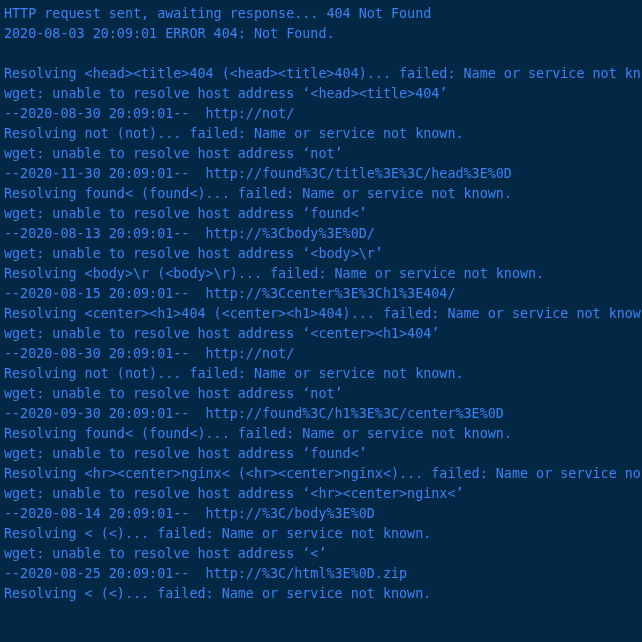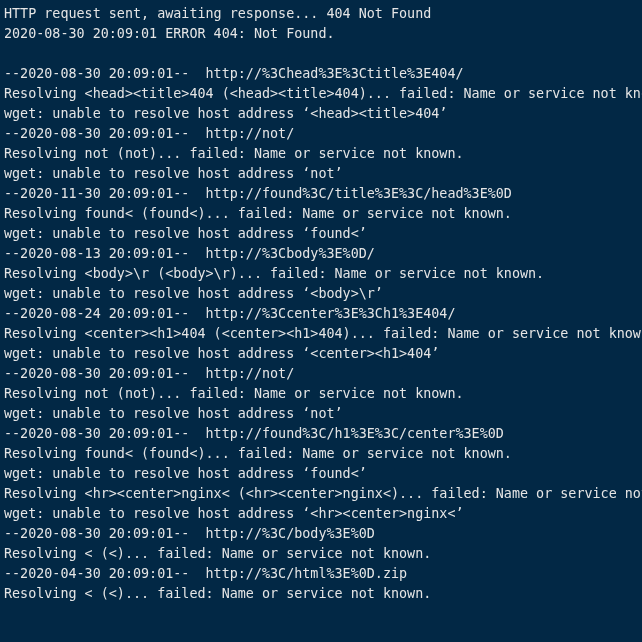--- a/index.html
+++ b/index.html
@@ -19,57 +19,57 @@
     font-size: 13.4px;
     line-height: 20px;
     letter-spacing: 0px;
     color: #eef3f8;
     -webkit-font-smoothing: none;
   }
   .line {
     display: block;
     height: 20px;
     white-space: pre;
-    color: #e5e5e5;
+    color: #3b82f6;
     font-family: "DejaVu Sans Mono", "Liberation Mono", monospace;
     font-size: 13.4px;
     line-height: 20px;
     overflow: visible;
   }
   .line.blank {
     color: transparent;
   }
 </style>
 </head>
 <body>
 
 <div id="terminal" style="background: rgb(2, 40, 69); color: rgb(238, 243, 248);">
     <span class="line">HTTP request sent, awaiting response... 404 Not Found</span>
-    <span class="line">2020-08-30 20:09:01 ERROR 404: Not Found.</span>
+    <span class="line">2020-08-03 20:09:01 ERROR 404: Not Found.</span>
     <span class="line blank"></span>
-    <span class="line">--2020-08-30 20:09:01--  http://%3Chead%3E%3Ctitle%3E404/</span>
     <span class="line">Resolving &lt;head&gt;&lt;title&gt;404 (&lt;head&gt;&lt;title&gt;404)... failed: Name or service not known.</span>
     <span class="line">wget: unable to resolve host address ‘&lt;head&gt;&lt;title&gt;404’</span>
     <span class="line">--2020-08-30 20:09:01--  http://not/</span>
     <span class="line">Resolving not (not)... failed: Name or service not known.</span>
     <span class="line">wget: unable to resolve host address ‘not’</span>
     <span class="line">--2020-11-30 20:09:01--  http://found%3C/title%3E%3C/head%3E%0D</span>
     <span class="line">Resolving found&lt; (found&lt;)... failed: Name or service not known.</span>
     <span class="line">wget: unable to resolve host address ‘found&lt;’</span>
     <span class="line">--2020-08-13 20:09:01--  http://%3Cbody%3E%0D/</span>
+    <span class="line">wget: unable to resolve host address ‘&lt;body&gt;\r’</span>
     <span class="line">Resolving &lt;body&gt;\r (&lt;body&gt;\r)... failed: Name or service not known.</span>
-    <span class="line">wget: unable to resolve host address ‘&lt;body&gt;\r’</span>
-    <span class="line">--2020-08-24 20:09:01--  http://%3Ccenter%3E%3Ch1%3E404/</span>
+    <span class="line">--2020-08-15 20:09:01--  http://%3Ccenter%3E%3Ch1%3E404/</span>
     <span class="line">Resolving &lt;center&gt;&lt;h1&gt;404 (&lt;center&gt;&lt;h1&gt;404)... failed: Name or service not known.</span>
     <span class="line">wget: unable to resolve host address ‘&lt;center&gt;&lt;h1&gt;404’</span>
     <span class="line">--2020-08-30 20:09:01--  http://not/</span>
     <span class="line">Resolving not (not)... failed: Name or service not known.</span>
     <span class="line">wget: unable to resolve host address ‘not’</span>
-    <span class="line">--2020-08-30 20:09:01--  http://found%3C/h1%3E%3C/center%3E%0D</span>
+    <span class="line">--2020-09-30 20:09:01--  http://found%3C/h1%3E%3C/center%3E%0D</span>
     <span class="line">Resolving found&lt; (found&lt;)... failed: Name or service not known.</span>
     <span class="line">wget: unable to resolve host address ‘found&lt;’</span>
     <span class="line">Resolving &lt;hr&gt;&lt;center&gt;nginx&lt; (&lt;hr&gt;&lt;center&gt;nginx&lt;)... failed: Name or service not known.</span>
     <span class="line">wget: unable to resolve host address ‘&lt;hr&gt;&lt;center&gt;nginx&lt;’</span>
-    <span class="line">--2020-08-30 20:09:01--  http://%3C/body%3E%0D</span>
+    <span class="line">--2020-08-14 20:09:01--  http://%3C/body%3E%0D</span>
     <span class="line">Resolving &lt; (&lt;)... failed: Name or service not known.</span>
-    <span class="line">--2020-04-30 20:09:01--  http://%3C/html%3E%0D.zip</span>
+    <span class="line">wget: unable to resolve host address ‘&lt;’</span>
+    <span class="line">--2020-08-25 20:09:01--  http://%3C/html%3E%0D.zip</span>
     <span class="line">Resolving &lt; (&lt;)... failed: Name or service not known.</span>
   </div>
 
 </body></html>

